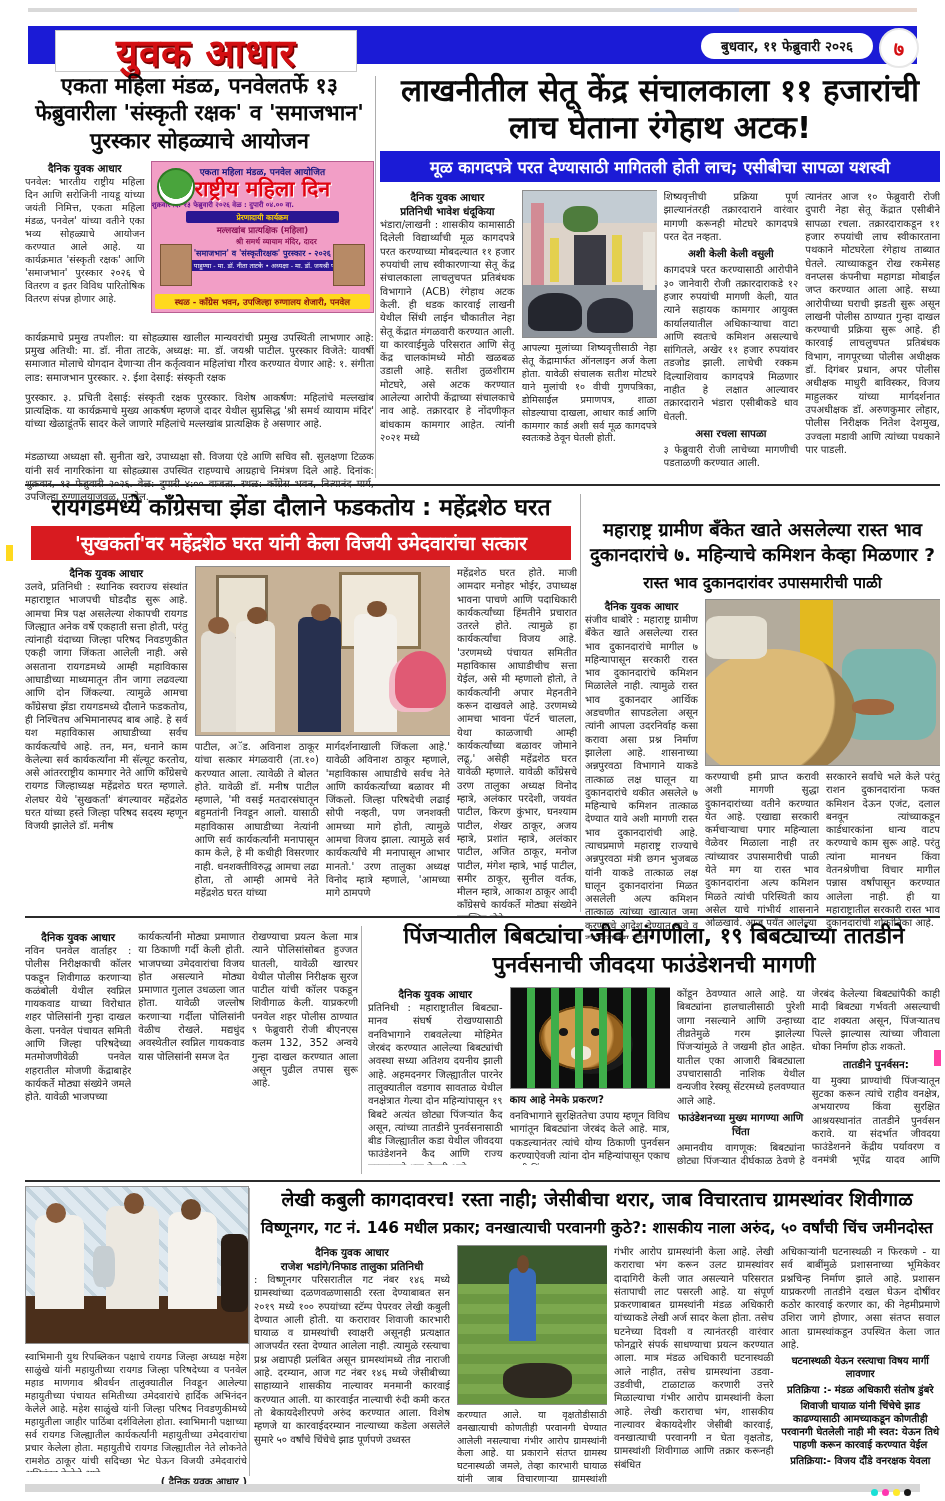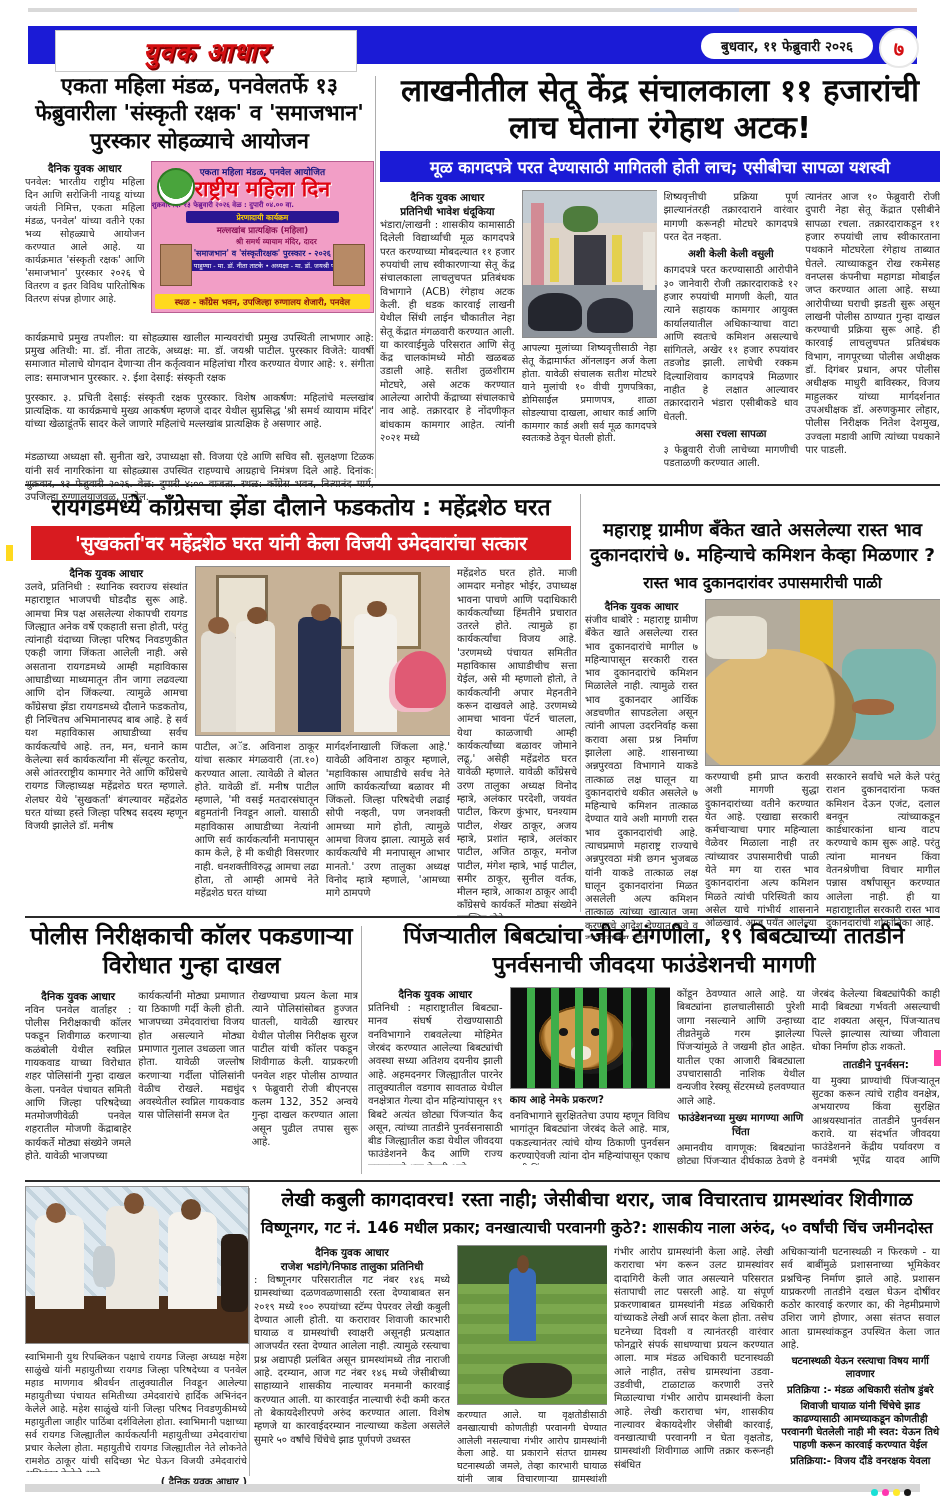--- a/index.html
+++ b/index.html
@@ -11,22 +11,22 @@
   .bcol{flex:1;font-size:10px;line-height:1.33;text-align:justify;color:#1d1d1d;overflow:hidden;}
   .byline{font-weight:bold;text-align:center;font-size:10.5px;color:#111;}
   .ihead{font-weight:bold;text-align:center;font-size:10.3px;margin:3px 0;color:#111;}
   .ph{position:relative;overflow:hidden;border:1px solid #8d8d8d;background:#b9b9b9;}
   .vsep{position:absolute;width:1px;background:#adadad;}
   .hrule{position:absolute;height:2px;background:#2b2b2b;}
   
   .mast-bar{position:absolute;left:28px;right:28px;top:26px;height:38px;background:#1b1bd6;}
   .logo-box{position:absolute;left:55px;top:30px;width:300px;height:40px;background:#fff;
             display:flex;align-items:center;justify-content:center;border:1px solid #c9c9c9;}
-  .logo-text{font-size:26px;font-weight:bold;color:#d40f12;letter-spacing:1px;
-             text-shadow:1.5px 1.5px 0 #7a0000;font-style:italic;}
+  .logo-text{font-size:38px;font-weight:bold;color:#d40f12;letter-spacing:1px;
+             text-shadow:1.5px 1.5px 0 #7a0000;}
   .date-pill{position:absolute;right:72px;top:33px;background:#fff;border-radius:14px;
              padding:4px 20px;font-size:13.5px;font-weight:bold;color:#111;}
   .page-circle{position:absolute;right:26px;top:28px;width:36px;height:36px;border-radius:50%;
                background:#fff;border:2px solid #e8e8e8;display:flex;align-items:center;justify-content:center;
                font-size:20px;font-weight:bold;color:#d40f12;}
   .top-strip{position:absolute;left:28px;right:28px;top:8px;height:4px;
              background:linear-gradient(90deg,#d9d9d9 0 70%,#cfd8e8 70% 80%,#e8d8cf 80% 100%);}
   
   .bluebar{background:#1b1bd6;color:#fff;font-weight:bold;text-align:center;font-size:16.5px;
            padding:4px 2px;}
@@ -199,21 +199,20 @@
           <div class="bcol">सरकारने सर्वांचे भले केले परंतु राशन दुकानदारांना फक्त कमिशन देऊन एजंट, दलाल बनवून त्यांच्याकडून कार्डधारकांना धान्य वाटप करण्याचे काम सुरू आहे. परंतु त्यांना मानधन किंवा वेतनश्रेणीचा विचार मागील पन्नास वर्षांपासून करण्यात आलेला नाही. ही या महाराष्ट्रातील सरकारी रास्त भाव दुकानदारांची शोकांतिका आहे.</div>
         </div>
       </div>
     </div>
   </div>
 
   <div class="vsep" style="left:580px;top:494px;height:418px;"></div>
   <div class="hrule" style="left:25px;top:916px;width:915px;"></div>
 
   <div class="sec" style="left:25px;top:922px;width:333px;">
-    <div class="hl" style="font-size:23.5px;line-height:1.25;">पोलीस निरीक्षकाची कॉलर पकडणाऱ्या विरोधात गुन्हा दाखल</div>
     <div class="cols" style="margin-top:8px;height:184px;">
       <div style="flex:1;overflow:hidden;">
         <div class="byline">दैनिक युवक आधार</div>
         <div class="bcol">नविन पनवेल वार्ताहर : पोलीस निरीक्षकाची कॉलर पकडून शिवीगाळ करणाऱ्या कळंबोली येथील स्वप्निल गायकवाड याच्या विरोधात शहर पोलिसांनी गुन्हा दाखल केला. पनवेल पंचायत समिती आणि जिल्हा परिषदेच्या मतमोजणीवेळी पनवेल शहरातील मोजणी केंद्राबाहेर कार्यकर्ते मोठ्या संख्येने जमले होते. यावेळी भाजपच्या</div>
       </div>
       <div class="bcol">कार्यकर्त्यांनी मोठ्या प्रमाणात या ठिकाणी गर्दी केली होती. भाजपच्या उमेदवारांचा विजय होत असल्याने मोठ्या प्रमाणात गुलाल उधळला जात होता. यावेळी जल्लोष करणाऱ्या गर्दीला पोलिसांनी वेळीच रोखले. मद्यधुंद अवस्थेतील स्वप्निल गायकवाड यास पोलिसांनी समज देत</div>
       <div class="bcol">रोखण्याचा प्रयत्न केला मात्र त्याने पोलिसांसोबत हुज्जत घातली, यावेळी खारघर येथील पोलीस निरीक्षक सुरज पाटील यांची कॉलर पकडून शिवीगाळ केली. याप्रकरणी पनवेल शहर पोलीस ठाण्यात ९ फेब्रुवारी रोजी बीएनएस कलम 132, 352 अन्वये गुन्हा दाखल करण्यात आला असून पुढील तपास सुरू आहे.</div>
     </div>
   </div>
 

